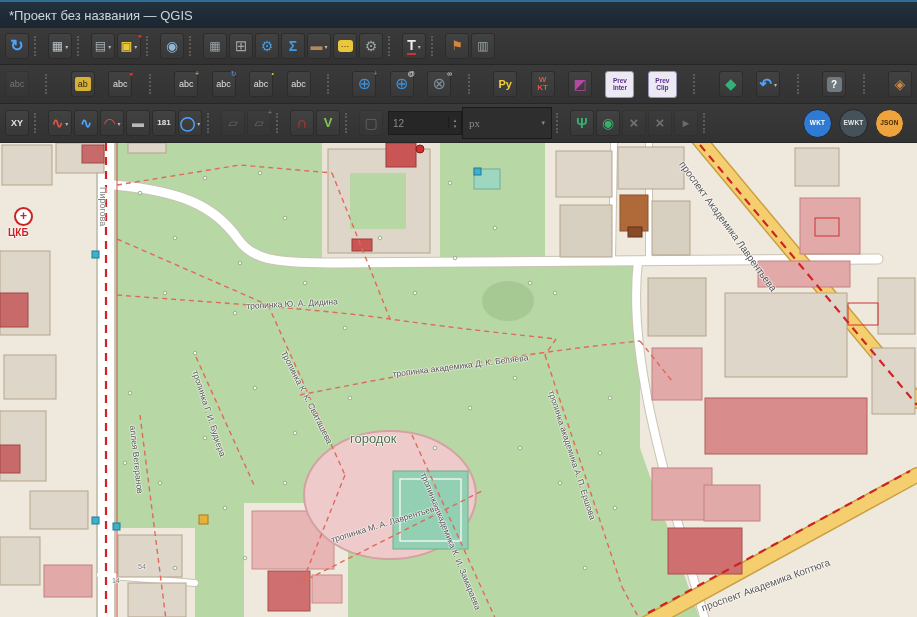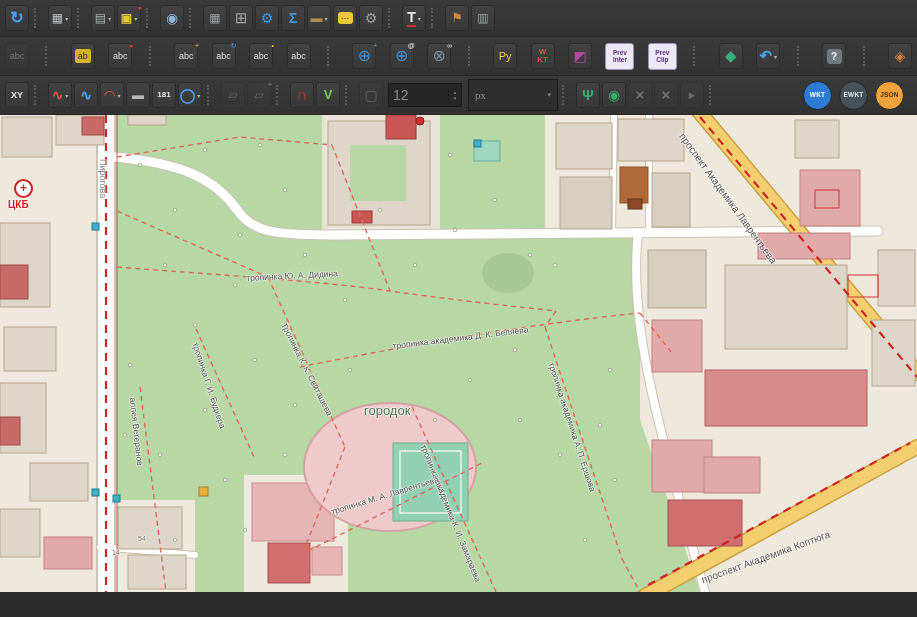--- a/index.html
+++ b/index.html
@@ -28,36 +28,39 @@
   .bdg.gr{color:#3fbf5f;}
   .bdg.wh{color:#e8e8e8;}
   .pbtn{width:27px;height:25px;background:#ece9f4;border:1px solid #9a93b8;}
   .pbtn .g{font-size:6.5px;line-height:7px;color:#5a2d8a;white-space:pre-line;font-weight:bold;}
   .rb{width:27px;height:27px;border-radius:50%;border:1px solid #20262b;}
   .rb .g{font-size:6.5px;font-weight:bold;letter-spacing:.2px;}
   .rb-wkt{background:#2f7bd4;}  .rb-wkt .g{color:#ffffff;}
   .rb-ewkt{background:#46525a;} .rb-ewkt .g{color:#e8e8e8;}
   .rb-json{background:#eea33c;} .rb-json .g{color:#4a2d00;}
   .numwrap{display:inline-flex;align-items:center;width:72px;height:22px;background:#262626;border:1px solid #1b1b1b;margin-left:4px;}
-  .numwrap input{flex:1;min-width:0;background:transparent;border:none;outline:none;color:#8a8a8a;font-size:14px;padding:0 4px;font-family:"Liberation Sans",sans-serif;}
+  .numwrap input{flex:1;min-width:0;background:transparent;border:none;outline:none;color:#8a8a8a;font-size:10px;padding:0 4px;font-family:"Liberation Sans",sans-serif;}
   .spin{display:flex;flex-direction:column;justify-content:center;width:12px;border-left:1px solid #1b1b1b;}
   .spin span{font-size:5px;line-height:6px;color:#8a8a8a;text-align:center;}
-  .sel{display:inline-flex;align-items:center;justify-content:space-between;width:76px;height:22px;background:#2e2e2e;border:1px solid #1b1b1b;color:#8a8a8a;font-size:11px;padding:4px 6px;margin-left:6px;font-family:Liberation Serif, serif;}
+  .sel{display:inline-flex;align-items:center;justify-content:space-between;width:76px;height:22px;background:#2e2e2e;border:1px solid #1b1b1b;color:#8a8a8a;font-size:11px;padding:4px 6px;margin-left:0;font-family:Liberation Serif, serif;}
   .sel .selarr{font-size:7px;color:#8a8a8a;}
   
   .map{position:relative;width:917px;height:477px;overflow:hidden;background:#b7d7a4;}
   .map svg{position:absolute;left:0;top:0;}
   .ml{position:absolute;font-size:9px;color:#555555;white-space:nowrap;transform-origin:0 0;text-shadow:0 1px 1px rgba(255,255,255,.75),0 -1px 1px rgba(255,255,255,.75),1px 0 1px rgba(255,255,255,.75),-1px 0 1px rgba(255,255,255,.75);}
   .mcross{position:absolute;width:15px;height:15px;background:#ffffff;border:2px solid #cc2222;border-radius:50%;color:#cc2222;font-weight:bold;font-size:12px;line-height:14px;text-align:center;}
 </style>
 </head>
 <body>
 
 <div class="app">
 
+  <div class="titlebar">
+    <span>*Проект без названия — QGIS</span>
+  </div>
 
   <div class="tbrow row1">
 
       <span class="ti">
         <span class="g" style="color:#4da3ff;font-size:16px;font-weight:bold">↻</span>
 
       </span>
 
       <span class="tsep">
         <span class="g"></span>
@@ -248,21 +251,21 @@
         <span class="bdg wh">∞</span>
       </span>
 
       <span class="tsep">
         <span class="g"></span>
         
         
       </span>
 
       <span class="ti">
-        <span class="g" style="color:#f2cf3e;font-weight:normal;font-size:11px">Py</span>
+        <span class="g" style="color:#f2cf3e;font-weight:bold;font-size:11px">Py</span>
 
       </span>
 
       <span class="ti">
         <span class="g" style="font-size:8px;line-height:8px;font-weight:bold;color:#e05545;white-space:pre-line">W
 KT</span>
 
       </span>
 
       <span class="ti">
@@ -655,19 +658,19 @@
     <div class="ml" style="left:108px;top:44px;transform:rotate(90deg);color:#808080;">Пирогова</div>
     <div class="ml" style="left:686px;top:16px;transform:rotate(54deg);font-size:10px;">проспект Академика Лаврентьева</div>
     <div class="ml" style="left:246px;top:158px;transform:rotate(-3deg);font-size:8.5px;">тропинка Ю. А. Дидина</div>
     <div class="ml" style="left:288px;top:206px;transform:rotate(63deg);font-size:8.5px;">Тропинка К. К. Свиташева</div>
     <div class="ml" style="left:392px;top:226px;transform:rotate(-7deg);font-size:8.5px;">тропинка академика Д. К. Беляева</div>
     <div class="ml" style="left:556px;top:246px;transform:rotate(72deg);font-size:8.5px;">тропинка академика А. П. Ершова</div>
     <div class="ml" style="left:428px;top:328px;transform:rotate(68deg);font-size:8.5px;">тропинка академика К. И. Замараева</div>
     <div class="ml" style="left:330px;top:392px;transform:rotate(-17deg);font-size:8.5px;">тропинка М. А. Лаврентьева</div>
     <div class="ml" style="left:138px;top:282px;transform:rotate(84deg);font-size:8.5px;">аллея Ветеранов</div>
     <div class="ml" style="left:200px;top:226px;transform:rotate(72deg);font-size:8.5px;">тропинка Г. И. Будкера</div>
-    <div class="ml" style="left:364px;top:288px;font-size:13px;color:#4d7153;">городок</div>
+    <div class="ml" style="left:350px;top:288px;font-size:13px;color:#4d7153;">городок</div>
     <div class="ml" style="left:700px;top:460px;transform:rotate(-20deg);font-size:10px;">проспект Академика Коптюга</div>
     <div class="ml" style="left:138px;top:420px;font-size:7px;color:#7a7a7a;">54</div>
     <div class="ml" style="left:112px;top:434px;font-size:7px;color:#7a7a7a;">14</div>
   </div>
 
 </div>
 
 </body></html>

